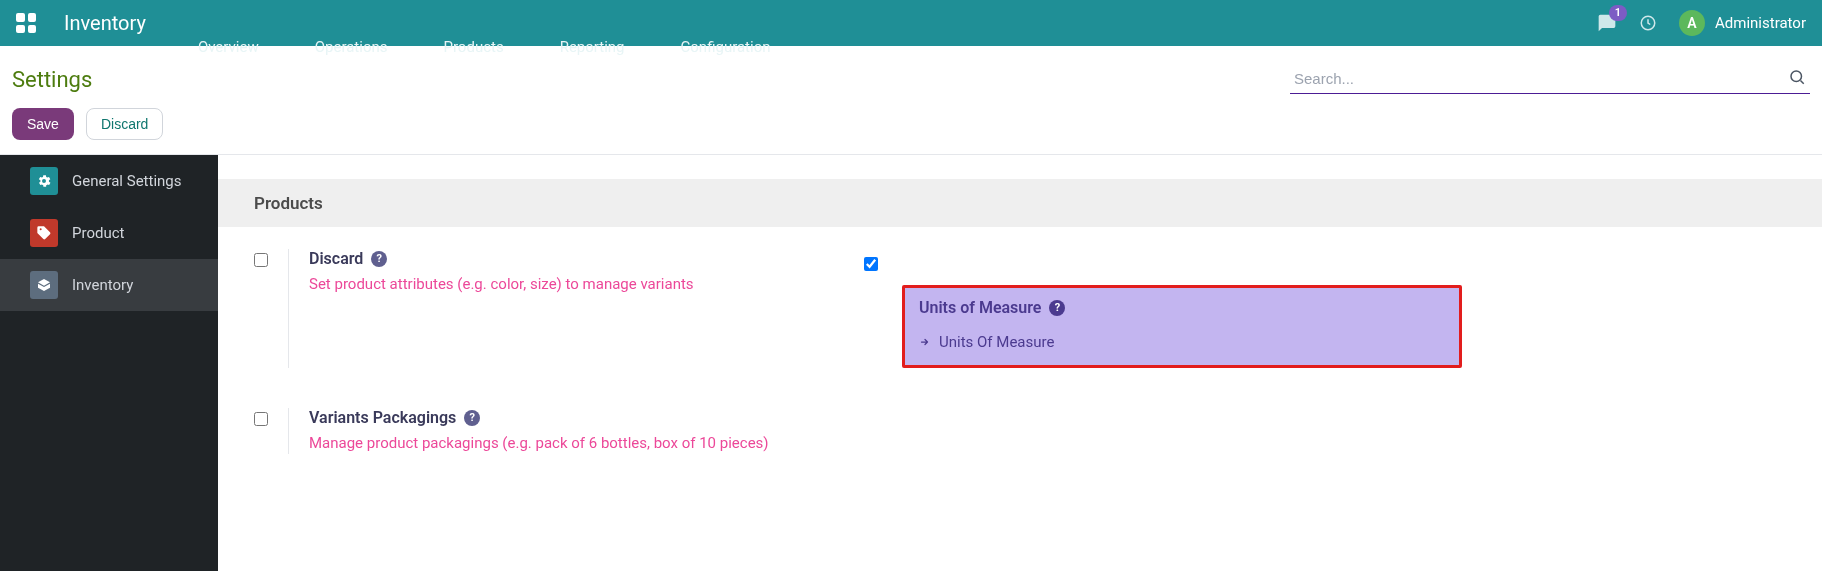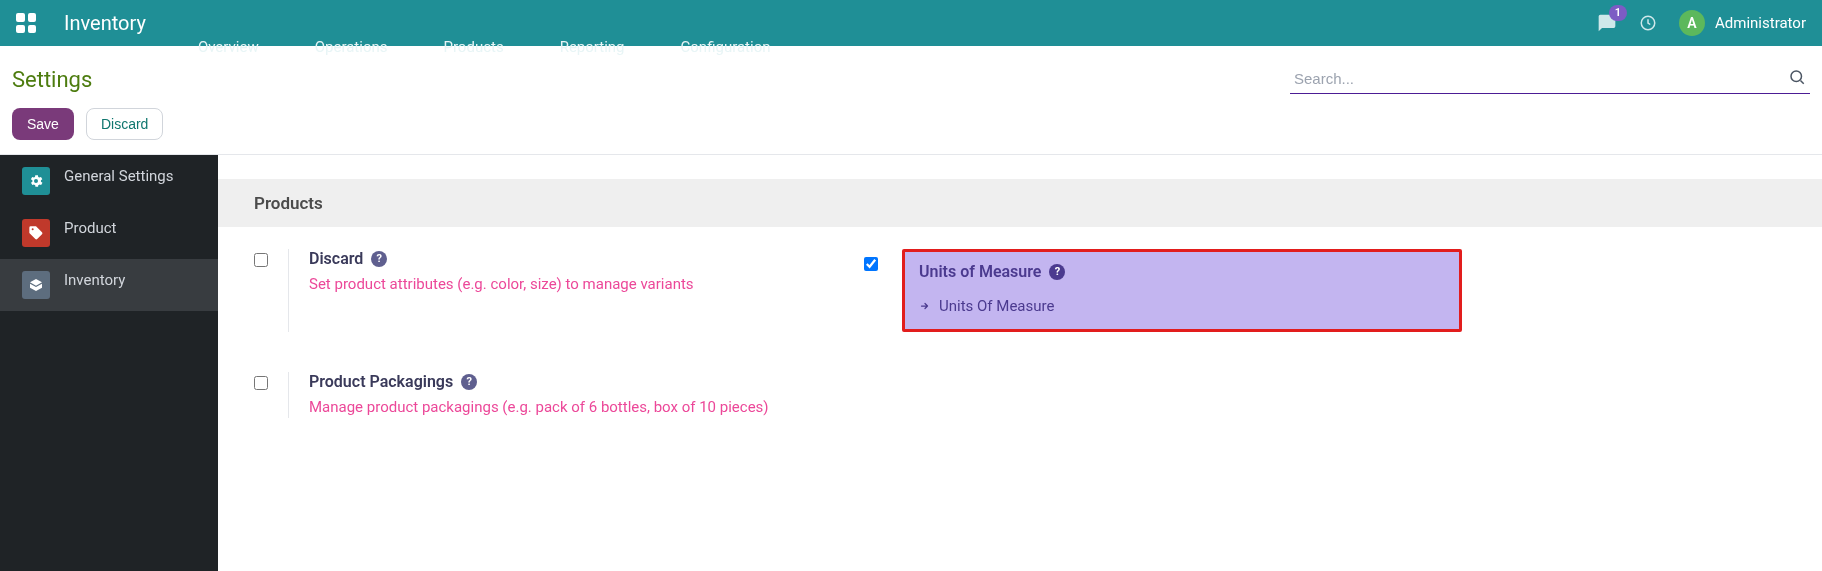--- a/index.html
+++ b/index.html
@@ -77,23 +77,23 @@
   .body-wrap { display: flex; }
 
   .sidebar {
     width: 218px;
     background: #1f2326;
     color: #d1d5db;
     min-height: 420px;
   }
   .side-item {
     display: flex;
-    align-items: flex-start;
+    align-items: center;
     gap: 14px;
-    padding: 12px 22px;
+    padding: 12px 30px;
     cursor: pointer;
     font-size: 15px;
   }
   .side-item.active { background: #383c40; }
   .side-icon {
     width: 28px; height: 28px;
     display: flex; align-items: center; justify-content: center;
     border-radius: 3px;
     color: #fff;
   }
@@ -167,21 +167,21 @@
     padding: 10px 14px 14px 14px;
     border-radius: 2px;
   }
   .highlight-box .setting-title,
   .highlight-box .setting-link { color: #4b3a8f; }
   .highlight-box .setting-desc { color: #7a6fb3; }
   .highlight-box .help-icon { background: #4b3a8f; }
 
   .setting-block.highlighted { padding: 0; }
   .setting-block.highlighted .setting-check { padding-left: 12px; padding-top: 4px; }
-  .setting-block.highlighted .setting-body { border-left: none; padding-left: 4px; }
+  .setting-block.highlighted .setting-body { border-left: none; padding-left: 4px; margin-top: 36px; }
 </style>
 </head>
 <body>
 
 <div class="topnav">
   <div class="topnav-left">
     <div class="apps-icon">
       <span></span>
         <span></span>
         <span></span>
@@ -306,21 +306,21 @@
           </div>
         </div>
       </div>
 
       <div class="setting-block">
         <div class="setting-check">
           <input type="checkbox" style="">
         </div>
         <div class="setting-body">
           <div class="setting-title">
-            <span>Product Packagings</span>
+            <span>Variants Packagings</span>
             <span class="help-icon">?</span>
           </div>
           <div class="setting-desc">Manage product packagings (e.g. pack of 6 bottles, box of 10 pieces)</div>
         </div>
       </div>
 
     </div>
   </div>
 
 </div>

